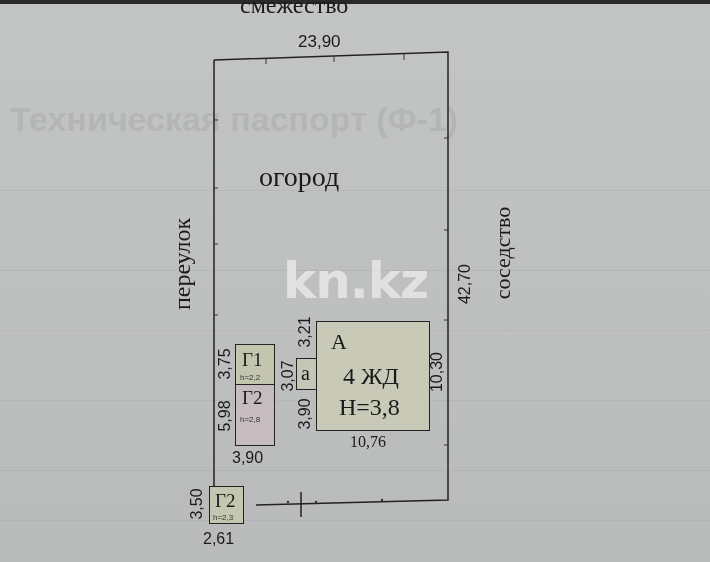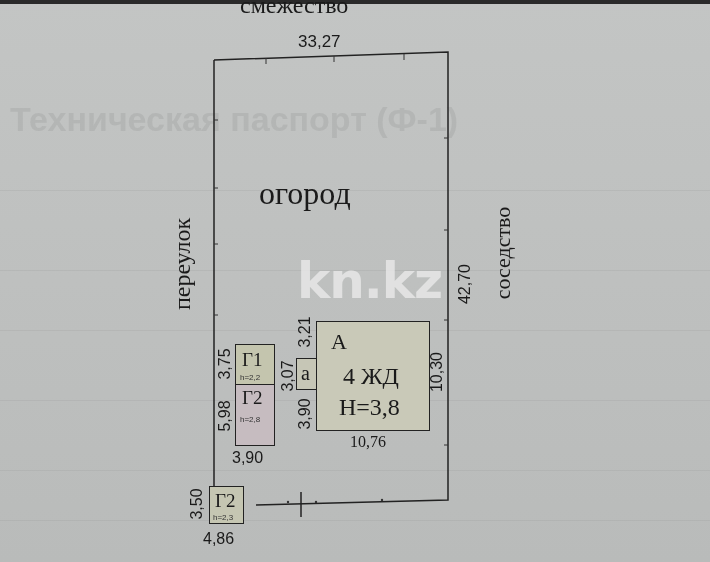--- a/index.html
+++ b/index.html
@@ -17,21 +17,21 @@
     .sans { font-family: "Liberation Sans", sans-serif; }
     .vert { transform-origin: center center; transform: rotate(-90deg); }
     svg.plan { position: absolute; left: 0; top: 0; }
     .box { position: absolute; border: 1.5px solid #222; box-sizing: border-box; }
     .bldg-main { background: #c9c9b8; }
     .bldg-g1 { background: #c4c5ae; }
     .bldg-g2 { background: #c6bcc0; }
     .bldg-g2b { background: #c5c6b2; }
     .porch { background: #c6c6b6; }
     .watermark {
-      position: absolute; left: 297px; top: 252px;
+      position: absolute; left: 283px; top: 252px;
       font-family: "DejaVu Sans", sans-serif; font-weight: bold;
       font-size: 50px; color: rgba(235,235,235,0.78); letter-spacing: -1px;
     }
     .small-h { position: absolute; font-family: "Liberation Sans", sans-serif; font-size: 8px; color: #333; }
   </style>
 </head>
 <body>
 
 <div class="topbar"></div>
 
@@ -61,26 +61,26 @@
   <line x1="444" y1="320" x2="448" y2="320" stroke="#333" stroke-width="1"></line>
   <line x1="444" y1="445" x2="448" y2="445" stroke="#333" stroke-width="1"></line>
 
   <line x1="301" y1="492" x2="301" y2="517" stroke="#222" stroke-width="1.5"></line>
   <circle cx="288" cy="502" r="1.2" fill="#333"></circle>
   <circle cx="316" cy="502" r="1.2" fill="#333"></circle>
   <circle cx="382" cy="500" r="1.2" fill="#333"></circle>
 </svg>
 
 <div class="label serif" style="left:240px;top:-7px;font-size:24px;">смежество</div>
-<div class="label sans" style="left:298px;top:33px;font-size:17px;">33,27</div>
+<div class="label sans" style="left:298px;top:33px;font-size:17px;">23,90</div>
 <div class="label serif vert" style="left:132px;top:252px;width:100px;text-align:center;font-size:24px;">переулок</div>
 <div class="label serif vert" style="left:448px;top:242px;width:110px;text-align:center;font-size:22px;">соседство</div>
 <div class="label sans vert" style="left:440px;top:276px;width:50px;text-align:center;font-size:16px;">42,70</div>
 
-<div class="label serif" style="left:259px;top:177px;font-size:32px;">огород</div>
+<div class="label serif" style="left:259px;top:163px;font-size:28px;">огород</div>
 
 <div class="watermark">kn.kz</div>
 
 <div class="box bldg-main" style="left:316px;top:321px;width:114px;height:110px;">
   <div class="label serif" style="left:14px;top:9px;font-size:22px;">А</div>
   <div class="label serif" style="left:26px;top:42px;font-size:24px;">4 ЖД</div>
   <div class="label serif" style="left:22px;top:73px;font-size:24px;">Н=3,8</div>
 </div>
 <div class="label sans vert" style="left:412px;top:364px;width:50px;text-align:center;font-size:16px;">10,30</div>
 <div class="label sans" style="left:350px;top:434px;font-size:16px;font-family:Liberation Serif, serif;">10,76</div>
@@ -102,13 +102,13 @@
 </div>
 <div class="label sans vert" style="left:203px;top:356px;width:44px;text-align:center;font-size:16px;">3,75</div>
 <div class="label sans vert" style="left:203px;top:408px;width:44px;text-align:center;font-size:16px;">5,98</div>
 <div class="label sans" style="left:232px;top:450px;font-size:16px;">3,90</div>
 
 <div class="box bldg-g2b" style="left:209px;top:486px;width:35px;height:38px;">
   <div class="label serif" style="left:5px;top:4px;font-size:19px;">Г2</div>
   <div class="small-h" style="left:3px;top:26px;">h=2,3</div>
 </div>
 <div class="label sans vert" style="left:175px;top:496px;width:44px;text-align:center;font-size:16px;">3,50</div>
-<div class="label sans" style="left:203px;top:531px;font-size:16px;">4,86</div>
+<div class="label sans" style="left:203px;top:531px;font-size:16px;">2,61</div>
 
 </body></html>

